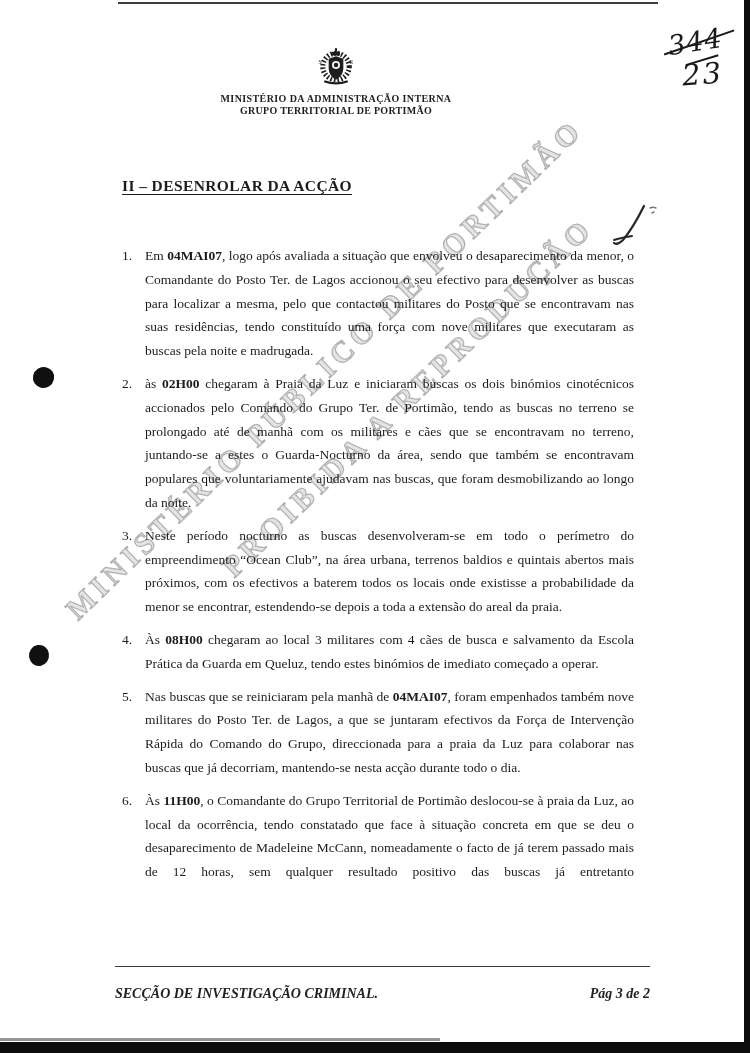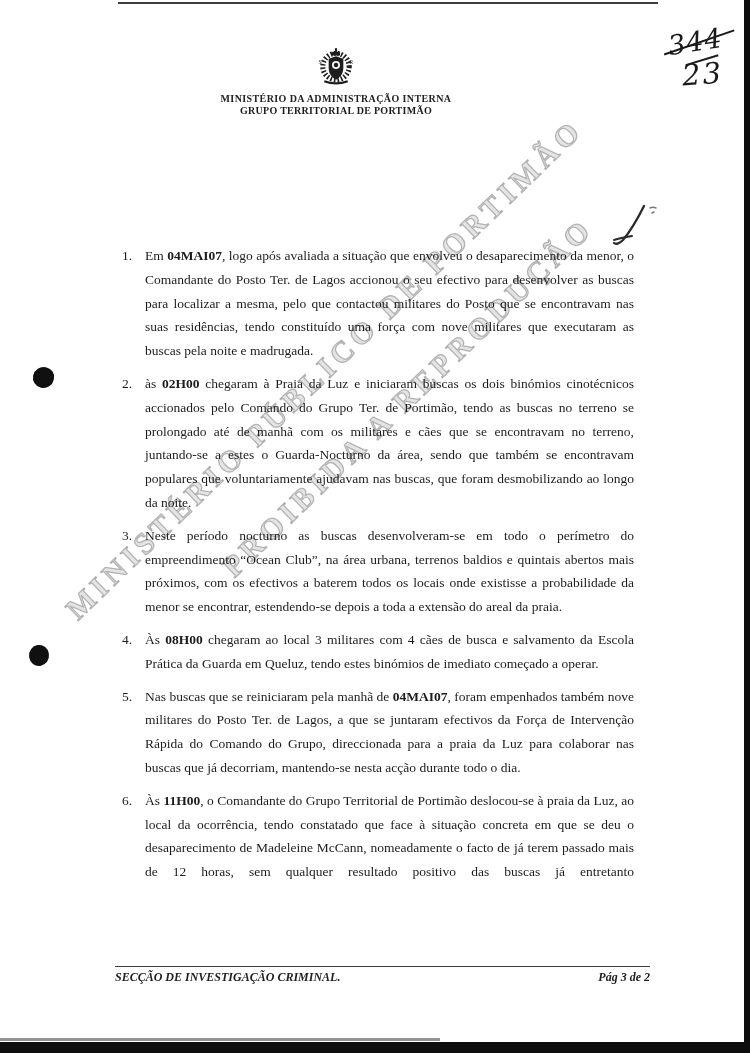--- a/index.html
+++ b/index.html
@@ -52,23 +52,23 @@
   .wm-line{
     white-space:nowrap; font-weight:700; font-size:30px; letter-spacing:5px;
     color:rgba(165,165,165,.30); -webkit-text-stroke:1.2px rgba(125,125,125,.55);
     font-family:"Liberation Serif", serif;
   }
   .wm-1{margin-left:58px;}
   .wm-2{margin:44px 0 0 200px;}
   
   .footer{
     position:absolute; left:115px; top:966px; width:535px;
-    border-top:1.6px solid #3a3a3a; padding-top:3px;
+    border-top:1.6px solid #3a3a3a; padding-top:19px;
     display:flex; justify-content:space-between;
-    font-style:italic; font-weight:700; font-size:12px; color:#222;
+    font-style:italic; font-weight:700; font-size:14px; color:#222;
   }
 </style>
 </head>
 <body>
 
 <div class="page">
 
   <div class="edge-top-line"></div>
   <div class="edge-right"></div>
   <div class="smudge-bottom"></div>
@@ -104,20 +104,21 @@
   </div>
   <div class="hand hand-23">
     <span>23</span>
   </div>
   <svg class="margin-mark" viewBox="0 0 70 52">
     <path d="M52 6 C48 14 41 28 31 40 C28 43 24 45 22 43" fill="none" stroke="#2a2a2a" stroke-width="2.3" stroke-linecap="round"></path>
     <path d="M22 40 C28 38 34 37 40 36" fill="none" stroke="#2a2a2a" stroke-width="2" stroke-linecap="round"></path>
     <path d="M58 8 C60 7 62 7 64 8 M60 13 L62 12" fill="none" stroke="#777" stroke-width="1.4" stroke-linecap="round"></path>
   </svg>
 
+  <div class="title">II – DESENROLAR DA ACÇÃO</div>
 
   <ol class="paras" id="paras">
       <li class="para">
         <span class="para-num">1.</span>
         <div class="para-text"><span>Em </span><span class="b">04MAI07</span><span>, logo após avaliada a situação que envolveu o desaparecimento da menor, o Comandante do Posto Ter. de Lagos accionou o seu efectivo para desenvolver as buscas para localizar a mesma, pelo que contactou militares do Posto que se encontravam nas suas residências, tendo constituído uma força com nove militares que executaram as buscas pela noite e madrugada.</span></div>
       </li>
       <li class="para">
         <span class="para-num">2.</span>
         <div class="para-text"><span>às </span><span class="b">02H00</span><span> chegaram à Praia da Luz e iniciaram buscas os dois binómios cinotécnicos accionados pelo Comando do Grupo Ter. de Portimão, tendo as buscas no terreno se prolongado até de manhã com os militares e cães que se encontravam no terreno, juntando-se a estes o Guarda-Nocturno da área, sendo que também se encontravam populares que voluntariamente ajudavam nas buscas, que foram desmobilizando ao longo da noite.</span></div>
       </li>

